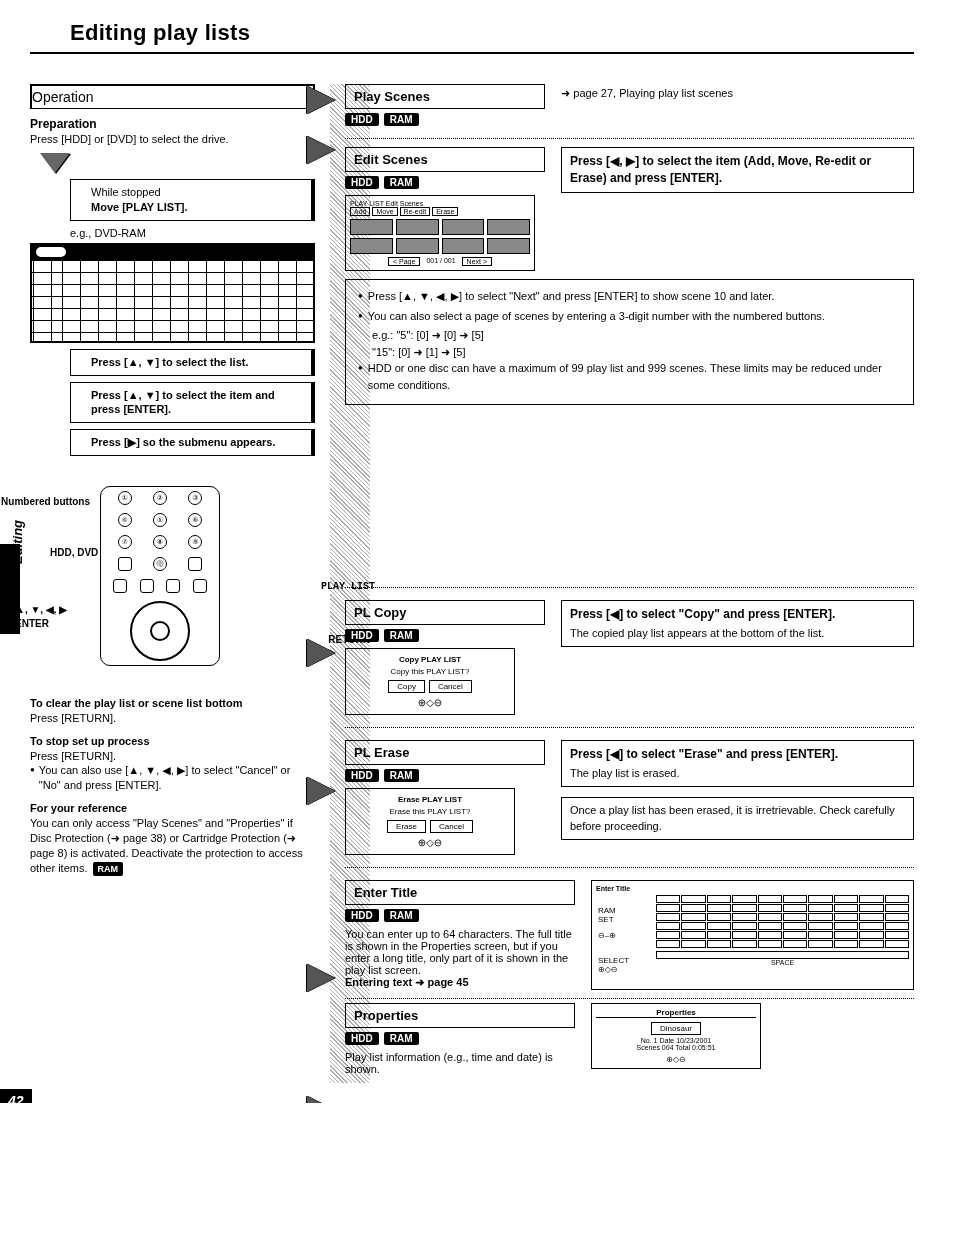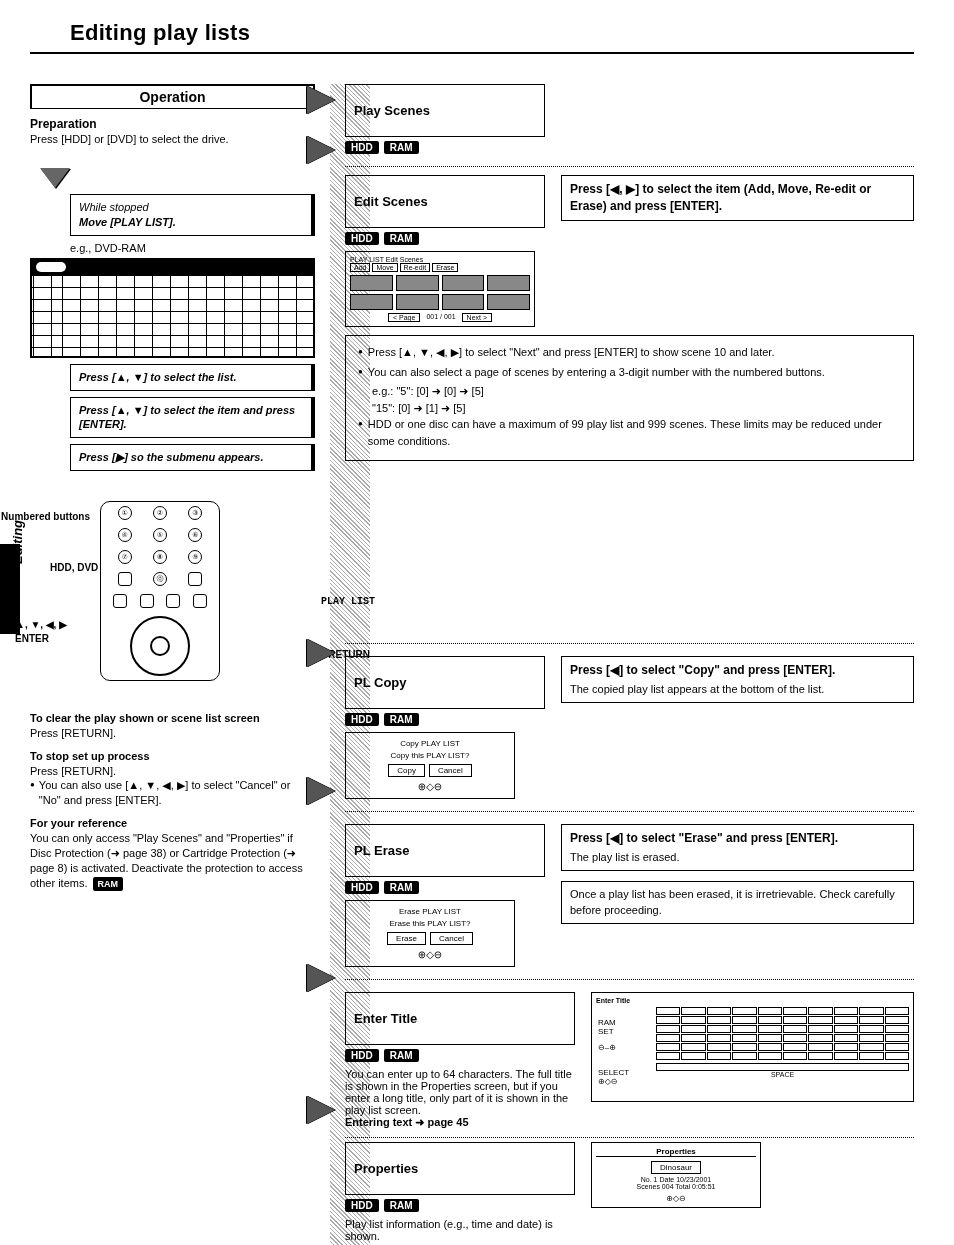--- a/index.html
+++ b/index.html
@@ -59,36 +59,35 @@
     font-style: italic;
     font-weight: bold;
     font-size: 14px;
     padding: 4px 8px;
   }
   .doc-id { position: absolute; left: -30px; bottom: -46px; font-size: 8px; }
 
   .op-header {
     border: 2px solid #000;
     border-bottom: 1px solid #000;
-    text-align: center;
-    font-weight: bold;
+    text-align: left;
+    font-weight: normal;
     font-size: 14px;
     padding: 3px 0;
     margin: 0 0 8px 0;
   }
   .prep-label { font-weight: bold; font-size: 12px; margin-bottom: 2px; }
-  .prep-text { font-size: 11px; margin-bottom: 23px; }
+  .prep-text { font-size: 11px; margin-bottom: 8px; }
 
   .step-box {
     border: 1.5px solid #000;
     border-right: 4px solid #000;
-    padding: 5px 8px;
+    padding: 5px 20px;
     margin: 6px 0 6px 40px;
     line-height: 1.35;
-    font-style: italic;
   }
   .step-box .bold { font-weight: bold; }
   .step-box .bullet { display:flex; gap:4px; margin-top:2px;}
   .step-box .bullet::before { content:"●"; font-size:8px; line-height:14px;}
 
   .eg-label { font-size: 11px; margin: 4px 0 4px 40px; }
 
   .ui-mock {
     border: 2px solid #000;
     height: 100px;
@@ -150,21 +149,21 @@
     display:inline-block;background:#000;color:#fff;font-weight:bold;font-size:9px;
     padding:1px 5px;border-radius:2px;margin-left:2px;
   }
 
   
   .r-section { display:flex; gap:16px; margin-bottom:8px; align-items:flex-start;}
   .r-left { width:200px; }
   .r-right { flex:1; }
   .sec-title {
     border:1.5px solid #000; font-weight:bold; font-size:13px;
-    padding:18px 8px; margin-bottom:4px;
+    padding:4px 8px; margin-bottom:4px;
   }
   .badges { margin: 0 0 6px 0; }
   .badge {
     display:inline-block;background:#000;color:#fff;font-weight:bold;font-size:10px;
     padding:1px 6px;border-radius:2px;margin-right:2px;
   }
   .ref-link { font-size:11px; margin-top:3px;}
   .ref-link::before { content:"➜ "; }
 
   .action-box {
@@ -182,21 +181,21 @@
     border:1.5px solid #000; padding:8px 12px; font-size:11px; line-height:1.5;
     margin-top:8px;
   }
   .note-box .bullet{display:flex;gap:5px;margin-bottom:3px;}
   .note-box .bullet::before{content:"●";font-size:8px;line-height:15px;}
 
   .mini-screen {
     border:1.5px solid #000; width:170px; padding:6px; font-size:8px; text-align:center;
     margin-top:4px;
   }
-  .mini-screen .t { font-weight:normal; margin-bottom:3px;}
+  .mini-screen .t { font-weight:bold; margin-bottom:3px;}
   .mini-screen .q { margin:3px 0;}
   .mini-screen .btns { display:flex; justify-content:center; gap:4px; margin:4px 0;}
   .mini-screen .mbtn { border:1px solid #000; padding:1px 8px;}
   .mini-screen .ic { font-size:10px; margin-top:4px;}
 
   .scene-grid {
     border:1.5px solid #000; width:190px; padding:4px; font-size:7px;
   }
   .scene-grid .hdr { display:flex; gap:2px; margin-bottom:3px;}
   .scene-grid .hb { border:1px solid #000; padding:0 3px;}
@@ -297,21 +296,21 @@
             <div class="rbtn sq"></div>
             <div class="rbtn sq"></div>
             <div class="rbtn sq"></div>
             <div class="rbtn sq"></div>
           </div>
         <div class="dpad"></div>
       </div>
     </div>
 
     <div class="left-notes">
-      <div class="h">To clear the play shown or scene list screen</div>
+      <div class="h">To clear the play list or scene list bottom</div>
       <div>Press [RETURN].</div>
       <div class="h">To stop set up process</div>
       <div>Press [RETURN].</div>
       <div class="bullet">
           <span>You can also use [▲, ▼, ◀, ▶] to select "Cancel" or "No" and press [ENTER].</span>
         </div>
       <div class="h">For your reference</div>
       <div>
         <span>You can only access "Play Scenes" and "Properties" if Disc Protection (➜ page 38) or Cartridge Protection (➜ page 8) is activated. Deactivate the protection to access other items.</span>
         <span class="badge-inline">RAM</span>
@@ -330,20 +329,23 @@
     <div class="right-arrow" style="top:880px;"></div>
     <div class="right-arrow" style="top:1012px;"></div>
 
     <div class="r-section" style="border-bottom:1.5px dotted #000;padding-bottom:6px;">
       <div class="r-left">
         <div class="sec-title">Play Scenes</div>
         <div class="badges">
           <span class="badge">HDD</span>
           <span class="badge">RAM</span>
         </div>
+      </div>
+      <div class="r-right">
+        <div class="ref-link">page 27, Playing play list scenes</div>
       </div>
     </div>
 
     <div class="r-section">
       <div class="r-left">
         <div class="sec-title">Edit Scenes</div>
         <div class="badges">
           <span class="badge">HDD</span>
           <span class="badge">RAM</span>
         </div>

